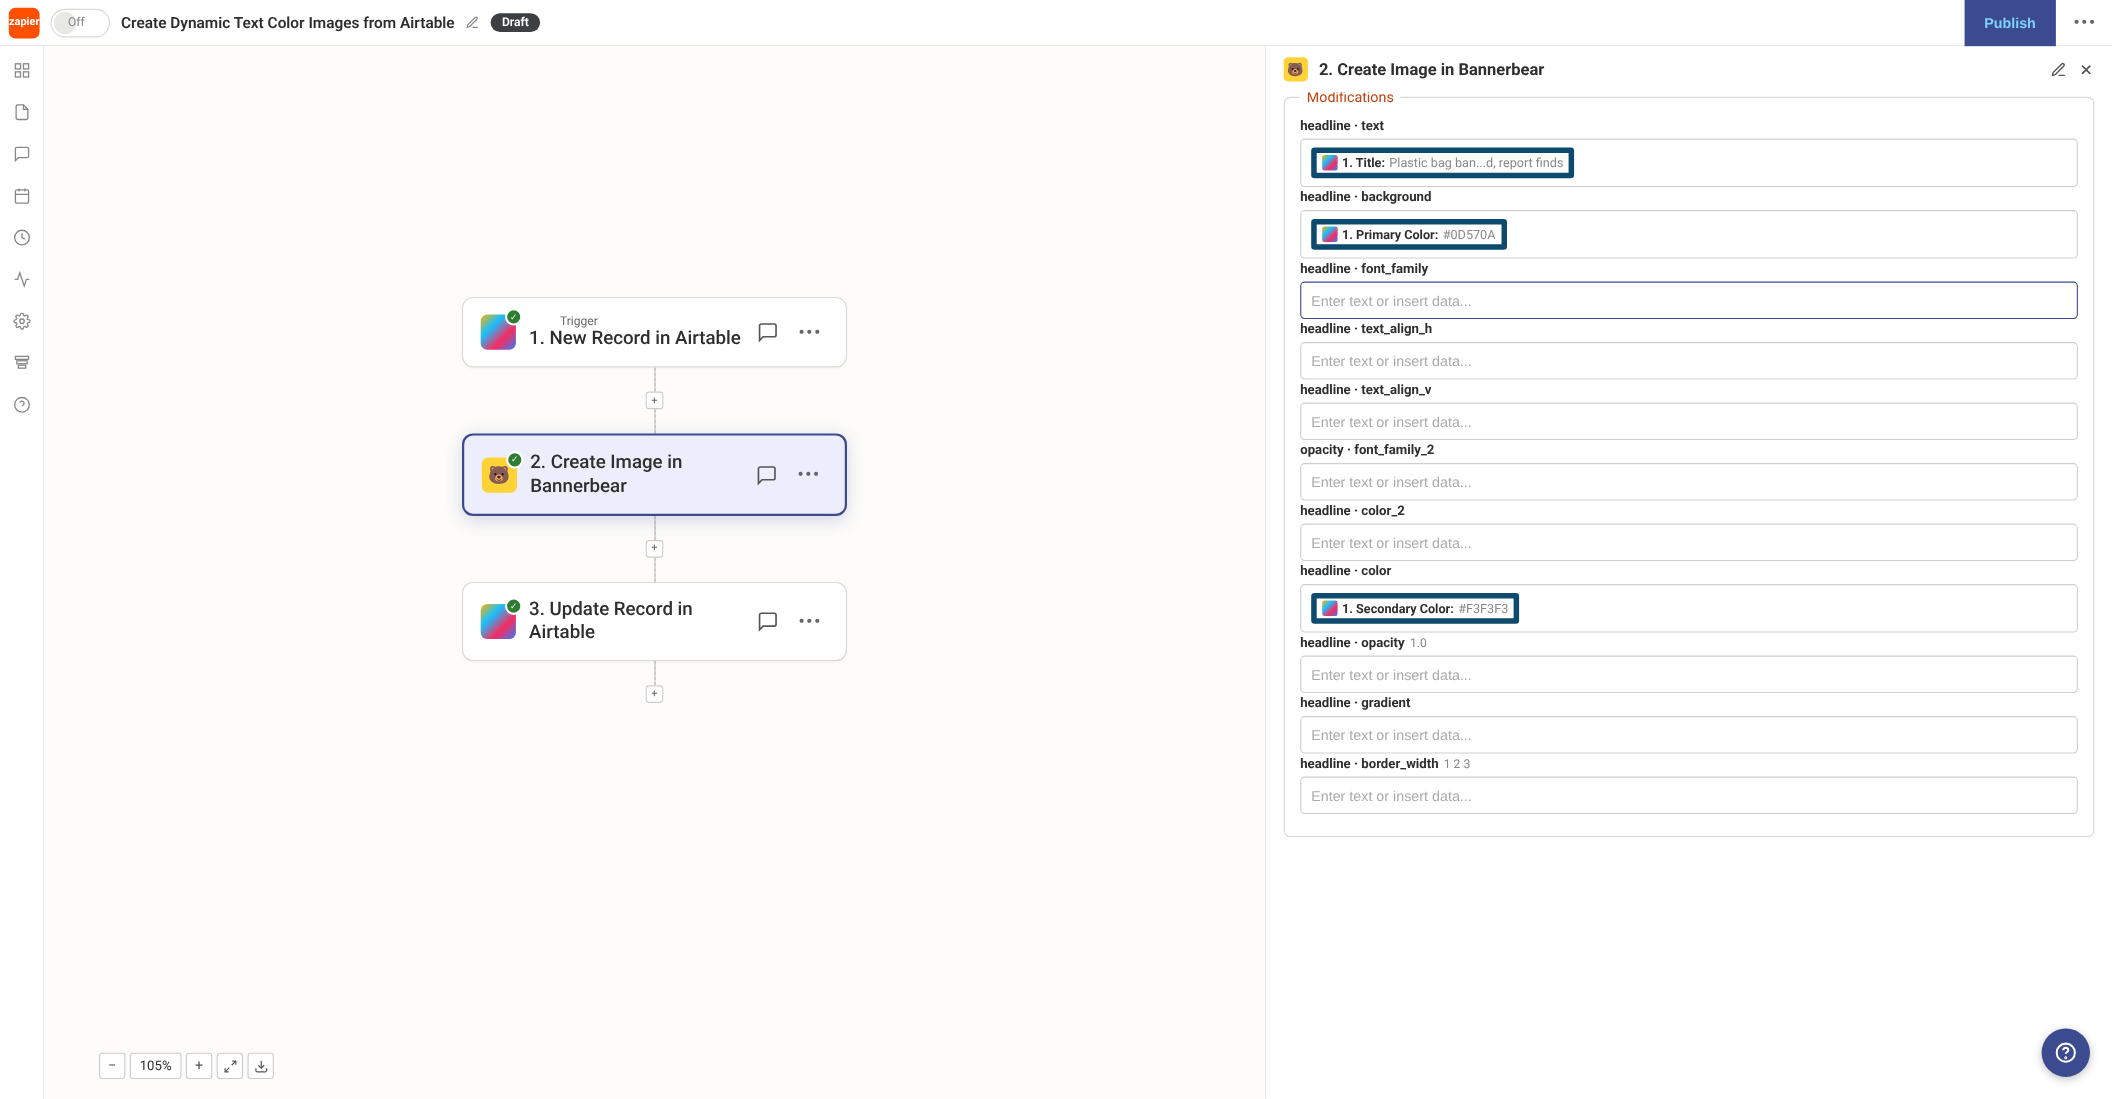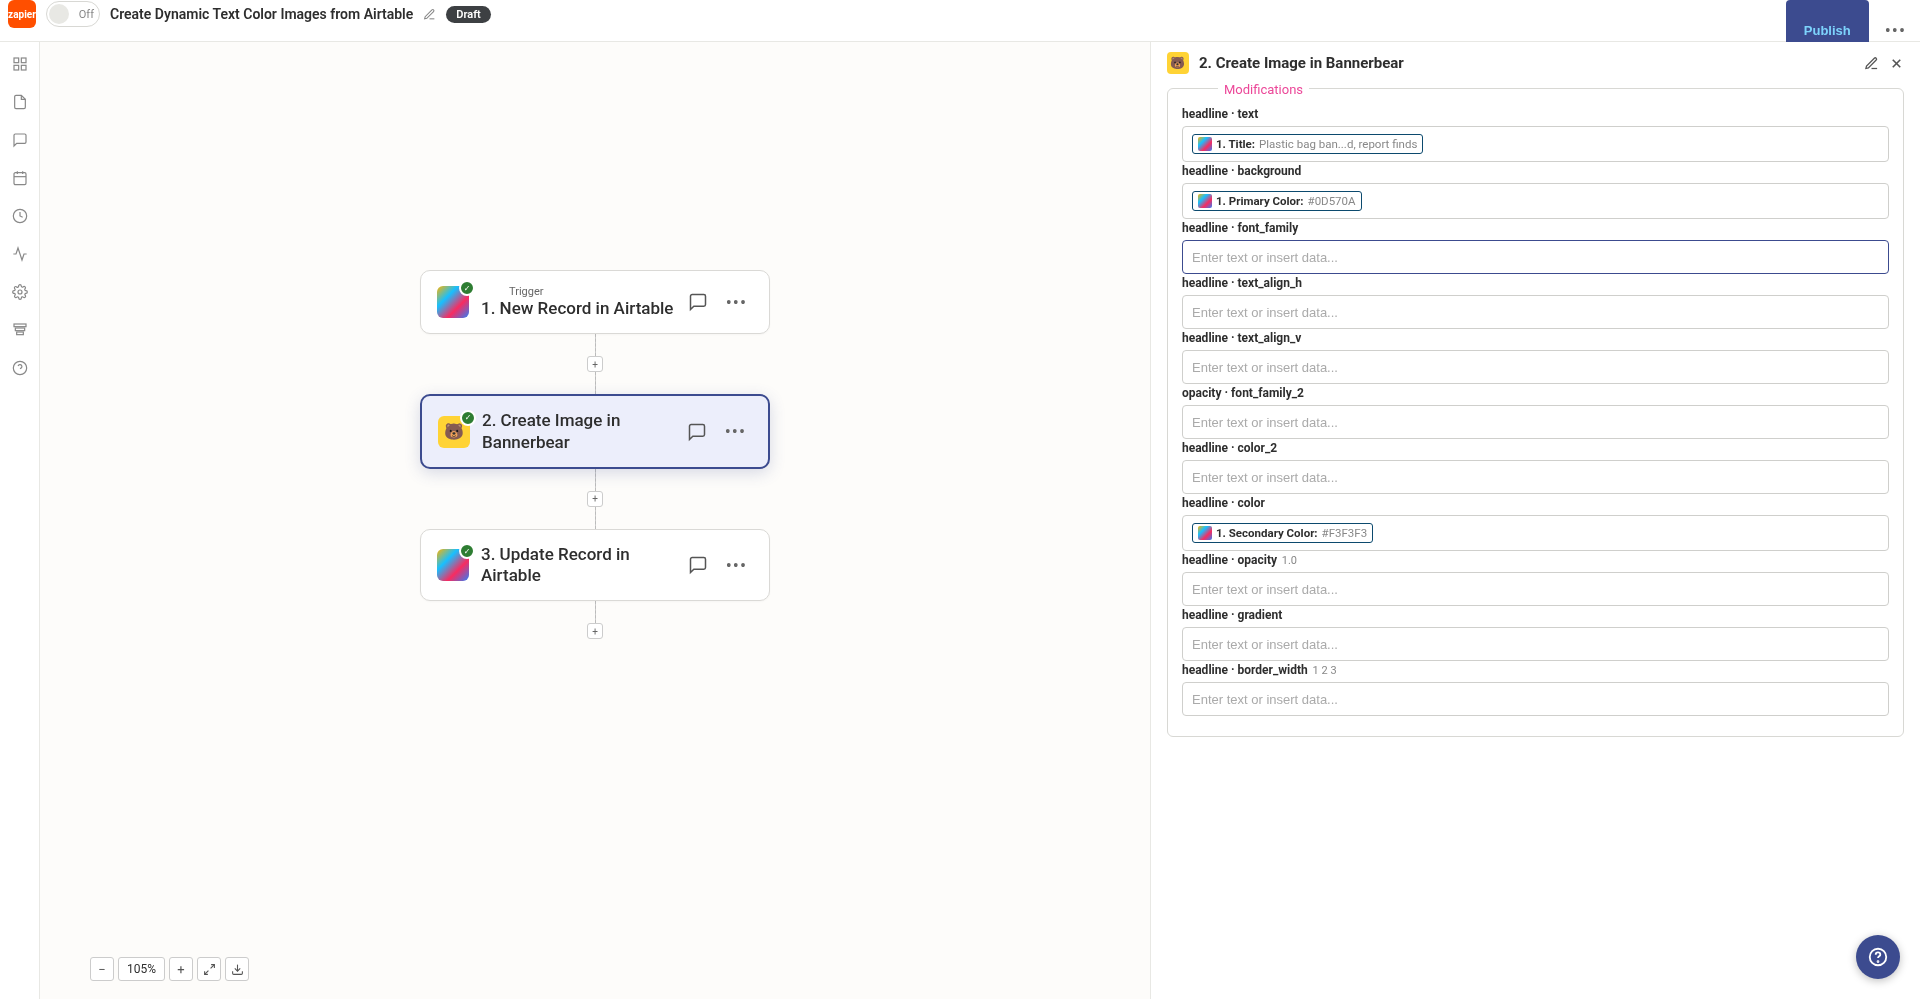--- a/index.html
+++ b/index.html
@@ -1,24 +1,24 @@
 <!DOCTYPE html>
 <html><head>
 <meta charset="utf-8">
 <style>
 * { box-sizing: border-box; margin: 0; padding: 0; }
 body { font-family: -apple-system, BlinkMacSystemFont, "Segoe UI", Roboto, sans-serif; background: #fdfcfb; height: 999px; width: 1920px; overflow: hidden; font-size: 14px; color: #2e2e2e; }
 
 
-.header { height: 42px; background: #fff; border-bottom: 1px solid #e8e8e4; display: flex; align-items: flex-start; padding: 0 8px; justify-content: space-between; }
+.header { height: 42px; background: #fff; border-bottom: 1px solid #e8e8e4; display: flex; align-items: center; padding: 0 8px; justify-content: space-between; }
 .header-left { display: flex; align-items: center; gap: 10px; }
 .logo { width: 28px; height: 28px; background: #ff4f00; border-radius: 6px; display:flex; align-items:center; justify-content:center; color:#fff; font-size:10px; font-weight:700;}
 .toggle { width: 54px; height: 26px; background: #fff; border: 1px solid #d8d8d4; border-radius: 14px; display: flex; align-items: center; padding: 2px; position:relative; }
 .toggle-knob { width: 20px; height: 20px; background: #e8e8e4; border-radius: 50%; }
-.toggle-label { font-size: 11px; color: #888; position:absolute; right:5px; }
+.toggle-label { font-size: 11px; color: #888; position:absolute; right:22px; }
 .title { font-weight: 600; font-size: 14px; }
 .pencil { color:#888; font-size:12px; }
 .draft-badge { background: #3d4043; color: #fff; padding: 2px 10px; border-radius: 10px; font-size: 11px; font-weight:600; }
 .header-right { display: flex; align-items: center; gap: 10px; }
 .publish-btn { background: #3c4b8f; color: #7dd3fc; padding: 23px 18px; border-radius: 4px; border: none; font-weight: 600; font-size: 13px; }
 .more-dots { font-size: 18px; color: #666; padding: 0 6px; letter-spacing:1px; }
 
 
 .sidebar { position: absolute; left: 0; top: 42px; width: 40px; height: calc(100% - 42px); background: #fff; border-right: 1px solid #e8e8e4; display: flex; flex-direction: column; align-items: center; padding-top: 12px; gap: 18px; }
 .sidebar-icon { width: 20px; height: 20px; color: #888; display:flex; align-items:center; justify-content:center;}
@@ -47,29 +47,29 @@
 .zoom-pct { height:24px; border:1px solid #ccc; border-radius:3px; background:#fff; padding:0 8px; display:flex; align-items:center; font-size:12px; }
 
 
 .panel { position: absolute; right: 0; top: 42px; width: 770px; bottom: 0; background: #fff; border-left:1px solid #e8e8e4; display:flex; flex-direction:column; }
 .panel-header { display:flex; align-items:center; padding: 10px 16px; gap:10px; }
 .panel-header .step-icon { width:22px; height:22px; border-radius:4px; font-size:12px;}
 .panel-title { font-weight:700; font-size:15px; flex:1;}
 .panel-header-icons { display:flex; gap:10px; color:#555; }
 .panel-body { flex:1; overflow-y:auto; padding: 0 16px 20px 16px; }
 .fieldset { border:1px solid #d8d8d4; border-radius:6px; padding: 14px 14px 6px 14px; margin-top:4px;}
-.fieldset-legend { font-size:13px; color:#ec4899; padding:0 6px; background:#fff; position:relative; top:-22px; left:0px; display:inline-block;margin-left:36px;}
+.fieldset-legend { font-size:13px; color:#c2410c; padding:0 6px; background:#fff; position:relative; top:-22px; left:0px; display:inline-block;}
 .field { margin-bottom: 14px; margin-top:-12px;}
 .field-label { font-size: 12px; font-weight: 700; margin-bottom: 5px; color:#2e2e2e;}
 .field-label-hint { font-weight:400; color:#888; font-size:11px; margin-left:2px;}
 .field-input { width: 100%; border: 1px solid #cfcfcc; border-radius: 4px; padding: 7px 9px; font-size: 13px; background:#fff; min-height:34px; display:flex; align-items:center; gap:4px; flex-wrap:wrap;}
 .field-input.focused { border:1.5px solid #3c4b8f; }
 .field-input input { border:none; outline:none; flex:1; font-size:13px; color:#2e2e2e; background:transparent;}
 .field-input input::placeholder { color:#aaa; }
-.pill { display:inline-flex; align-items:center; gap:4px; background:#fff; border:1px solid #0c4a6e; border-radius:3px; padding:2px 5px; font-size:11.5px;}
+.pill { display:inline-flex; align-items:center; gap:4px; background:#fff; border:5px solid #0c4a6e; border-radius:3px; padding:2px 5px; font-size:11.5px;}
 .pill-icon { width:14px; height:14px; border-radius:2px; background: linear-gradient(135deg,#fcb400 0%,#18bfff 33%,#f82b60 66%,#2d7ff9 100%); }
 .pill-label { font-weight:700; }
 .pill-value { color:#888; }
 
 
 .help-fab { position:absolute; right:20px; bottom:20px; width:44px; height:44px; border-radius:50%; background:#3c4b8f; display:flex; align-items:center; justify-content:center; color:#fff; box-shadow:0 2px 8px rgba(0,0,0,0.25);}
 
 svg { display:block; }
 </style>
 </head>

